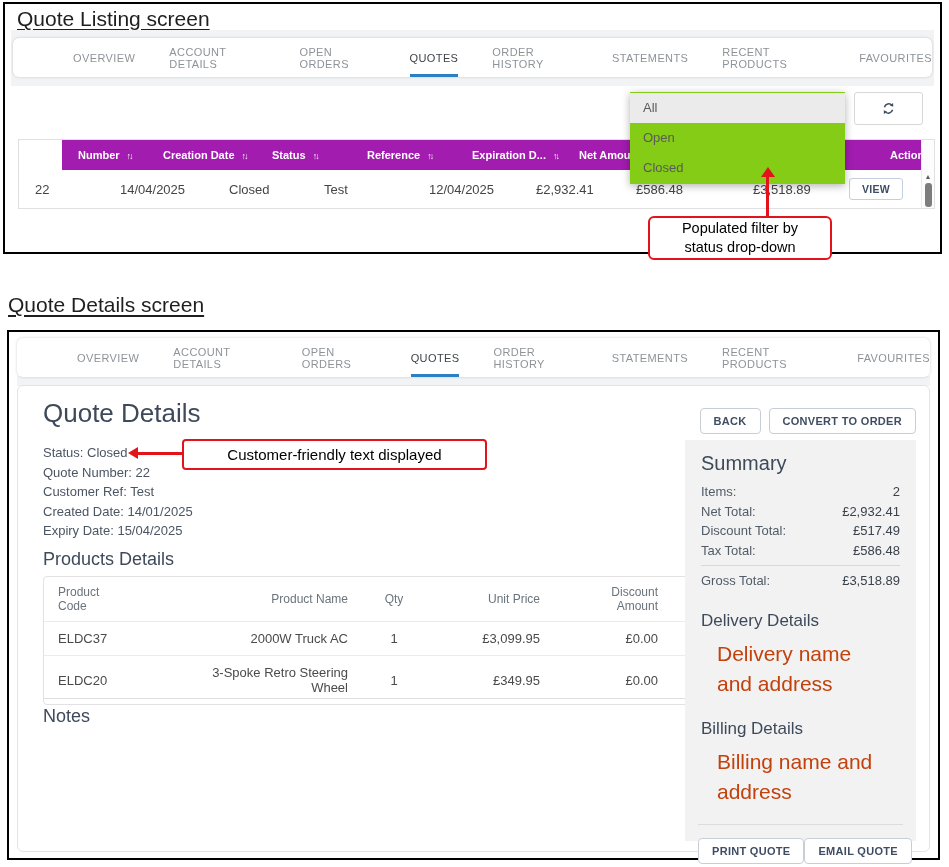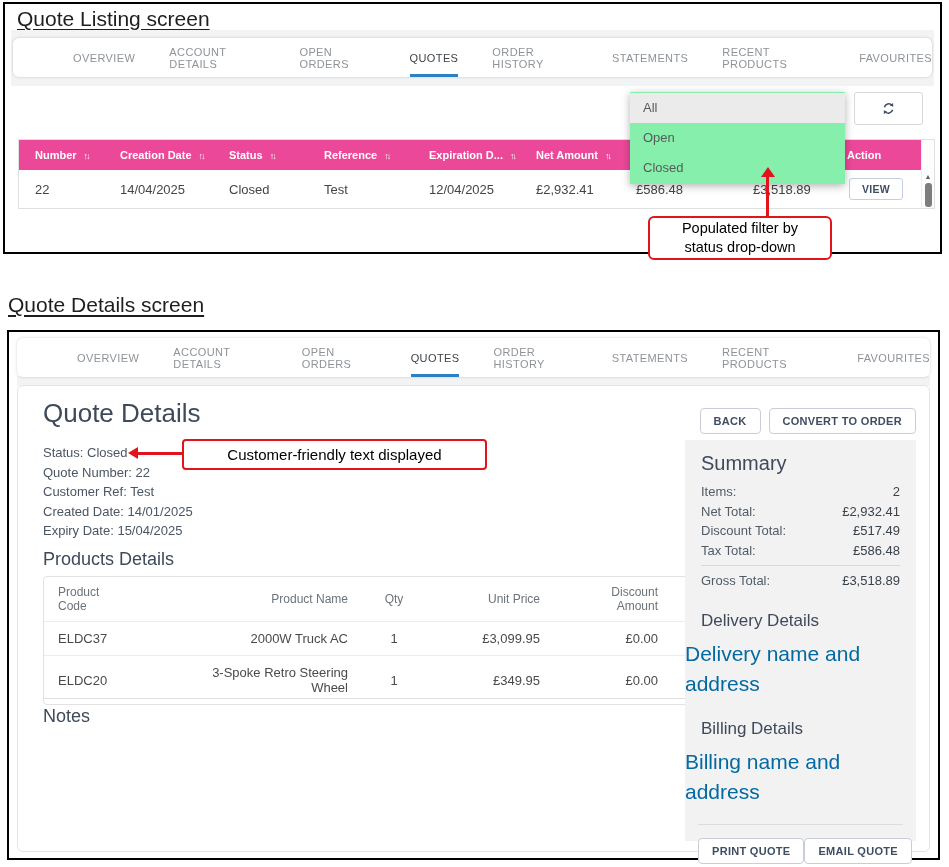--- a/index.html
+++ b/index.html
@@ -31,35 +31,35 @@
   .searchbox input::placeholder { color:#9aa0a6; }
   .search-divider { width:1px; height:20px; background:#e3e3e3; }
   .clear-btn { width:42px; text-align:center; font-size:14px; color:#3c3c3c; cursor:pointer; }
   .refresh-btn { position:absolute; left:849px; top:88px; width:69px; height:33px; background:#fff;
                  border:1px solid #d8d8d8; border-radius:3px; display:flex; align-items:center; justify-content:center; cursor:pointer; }
 
   
   .qtable { position:absolute; left:13px; top:135px; width:917px; border:1px solid #e0e0e0; background:#fff; display:flex; }
   .qtable-main { flex:1; }
   .thead, .trow { display:grid; grid-template-columns:85px 109px 95px 105px 107px 100px 117px 94px 1fr; }
-  .thead { background:#ec4899; height:30px; align-items:center; }
+  .thead { background:#a21caf; height:30px; align-items:center;margin-left:43px; }
   .th { color:#fff; font-size:11px; font-weight:bold; padding-left:16px; white-space:nowrap; overflow:hidden; }
   .sort { font-size:9px; letter-spacing:-2px; margin-left:7px; opacity:.95; cursor:pointer; }
   .trow { height:38px; align-items:center; font-size:13px; color:#454545; }
   .td { padding-left:16px; white-space:nowrap; }
   .td-action { display:flex; justify-content:center; padding-left:0; }
   .view-btn { background:#fff; border:1px solid #c5cfe4; border-radius:3px; padding:4px 12px;
               font-size:10.5px; font-weight:bold; color:#3f4d63; letter-spacing:.3px; cursor:pointer; }
   .scrollcol { width:13px; border-left:1px solid #ececec; background:#fdfdfd; display:flex; flex-direction:column; align-items:center; }
   .scroll-spacer { height:33px; }
   .scroll-up { font-size:7px; color:#5f5f5f; line-height:8px; }
   .scroll-thumb { width:7px; height:24px; background:#7d7d7d; border-radius:3px; margin-top:2px; cursor:pointer; }
 
   
-  .dropdown { position:absolute; left:625px; top:88px; width:215px; background:#86efac; z-index:5;
+  .dropdown { position:absolute; left:625px; top:88px; width:215px; background:#84cc16; z-index:5;
               box-shadow:0 2px 8px rgba(0,0,0,.3); padding:1px 0; }
   .dd-option { height:30px; line-height:30px; padding-left:13px; font-size:13px; color:#5a5a5a; cursor:pointer; }
   .dd-option.hl { background:#ebebeb; }
 
   
   .ann-box { position:absolute; border:2px solid #e3131b; border-radius:6px; background:#fff; z-index:8;
              display:flex; flex-direction:column; justify-content:center; text-align:center; color:#000; }
   .ann1 { left:643px; top:212px; width:184px; height:44px; font-size:14.5px; line-height:19px; }
   .ann2 { left:173px; top:107px; width:305px; height:31px; font-size:15px; line-height:27px; border-radius:4px; }
   .arrow-v-line { position:absolute; left:761px; top:172px; width:3px; height:40px; background:#e3131b; z-index:9; }
@@ -91,21 +91,21 @@
   .ca { text-align:left; } .cb { text-align:right; } .cc { text-align:center; }
   .wrap2 { display:inline-block; max-width:58px; }
 
   
   .sidebar { position:absolute; right:13px; top:54px; width:231px; height:401px; background:#f2f2f2; }
   .summary-heading { font-size:20px; color:#3e4a5a; font-weight:400; margin:12px 16px 7px; }
   .srow { display:flex; justify-content:space-between; margin:0 16px; font-size:13px; color:#515c67; line-height:19.5px; }
   .srow .val { color:#3a424c; }
   .gross { border-top:1px solid #d8d8d8; margin:5px 16px 0; padding-top:5px; }
   .side-h { font-size:17px; color:#3e4a5a; font-weight:400; margin:20px 16px 0; }
-  .addr { font-size:21px; color:#0369a1; line-height:30px; margin:8px 0 0; }
+  .addr { font-size:21px; color:#c2410c; line-height:30px; margin:8px 32px 0; }
   .panel-div { border-top:1px solid #dcdcdc; margin:17px 13px 0; }
   .panel-btns { display:flex; justify-content:space-between; margin:13px 13px 0; }
 </style>
 </head>
 <body>
 
 <div class="page">
 
   <div class="shot screen1">
     <div class="section-title title1">Quote Listing screen</div>

